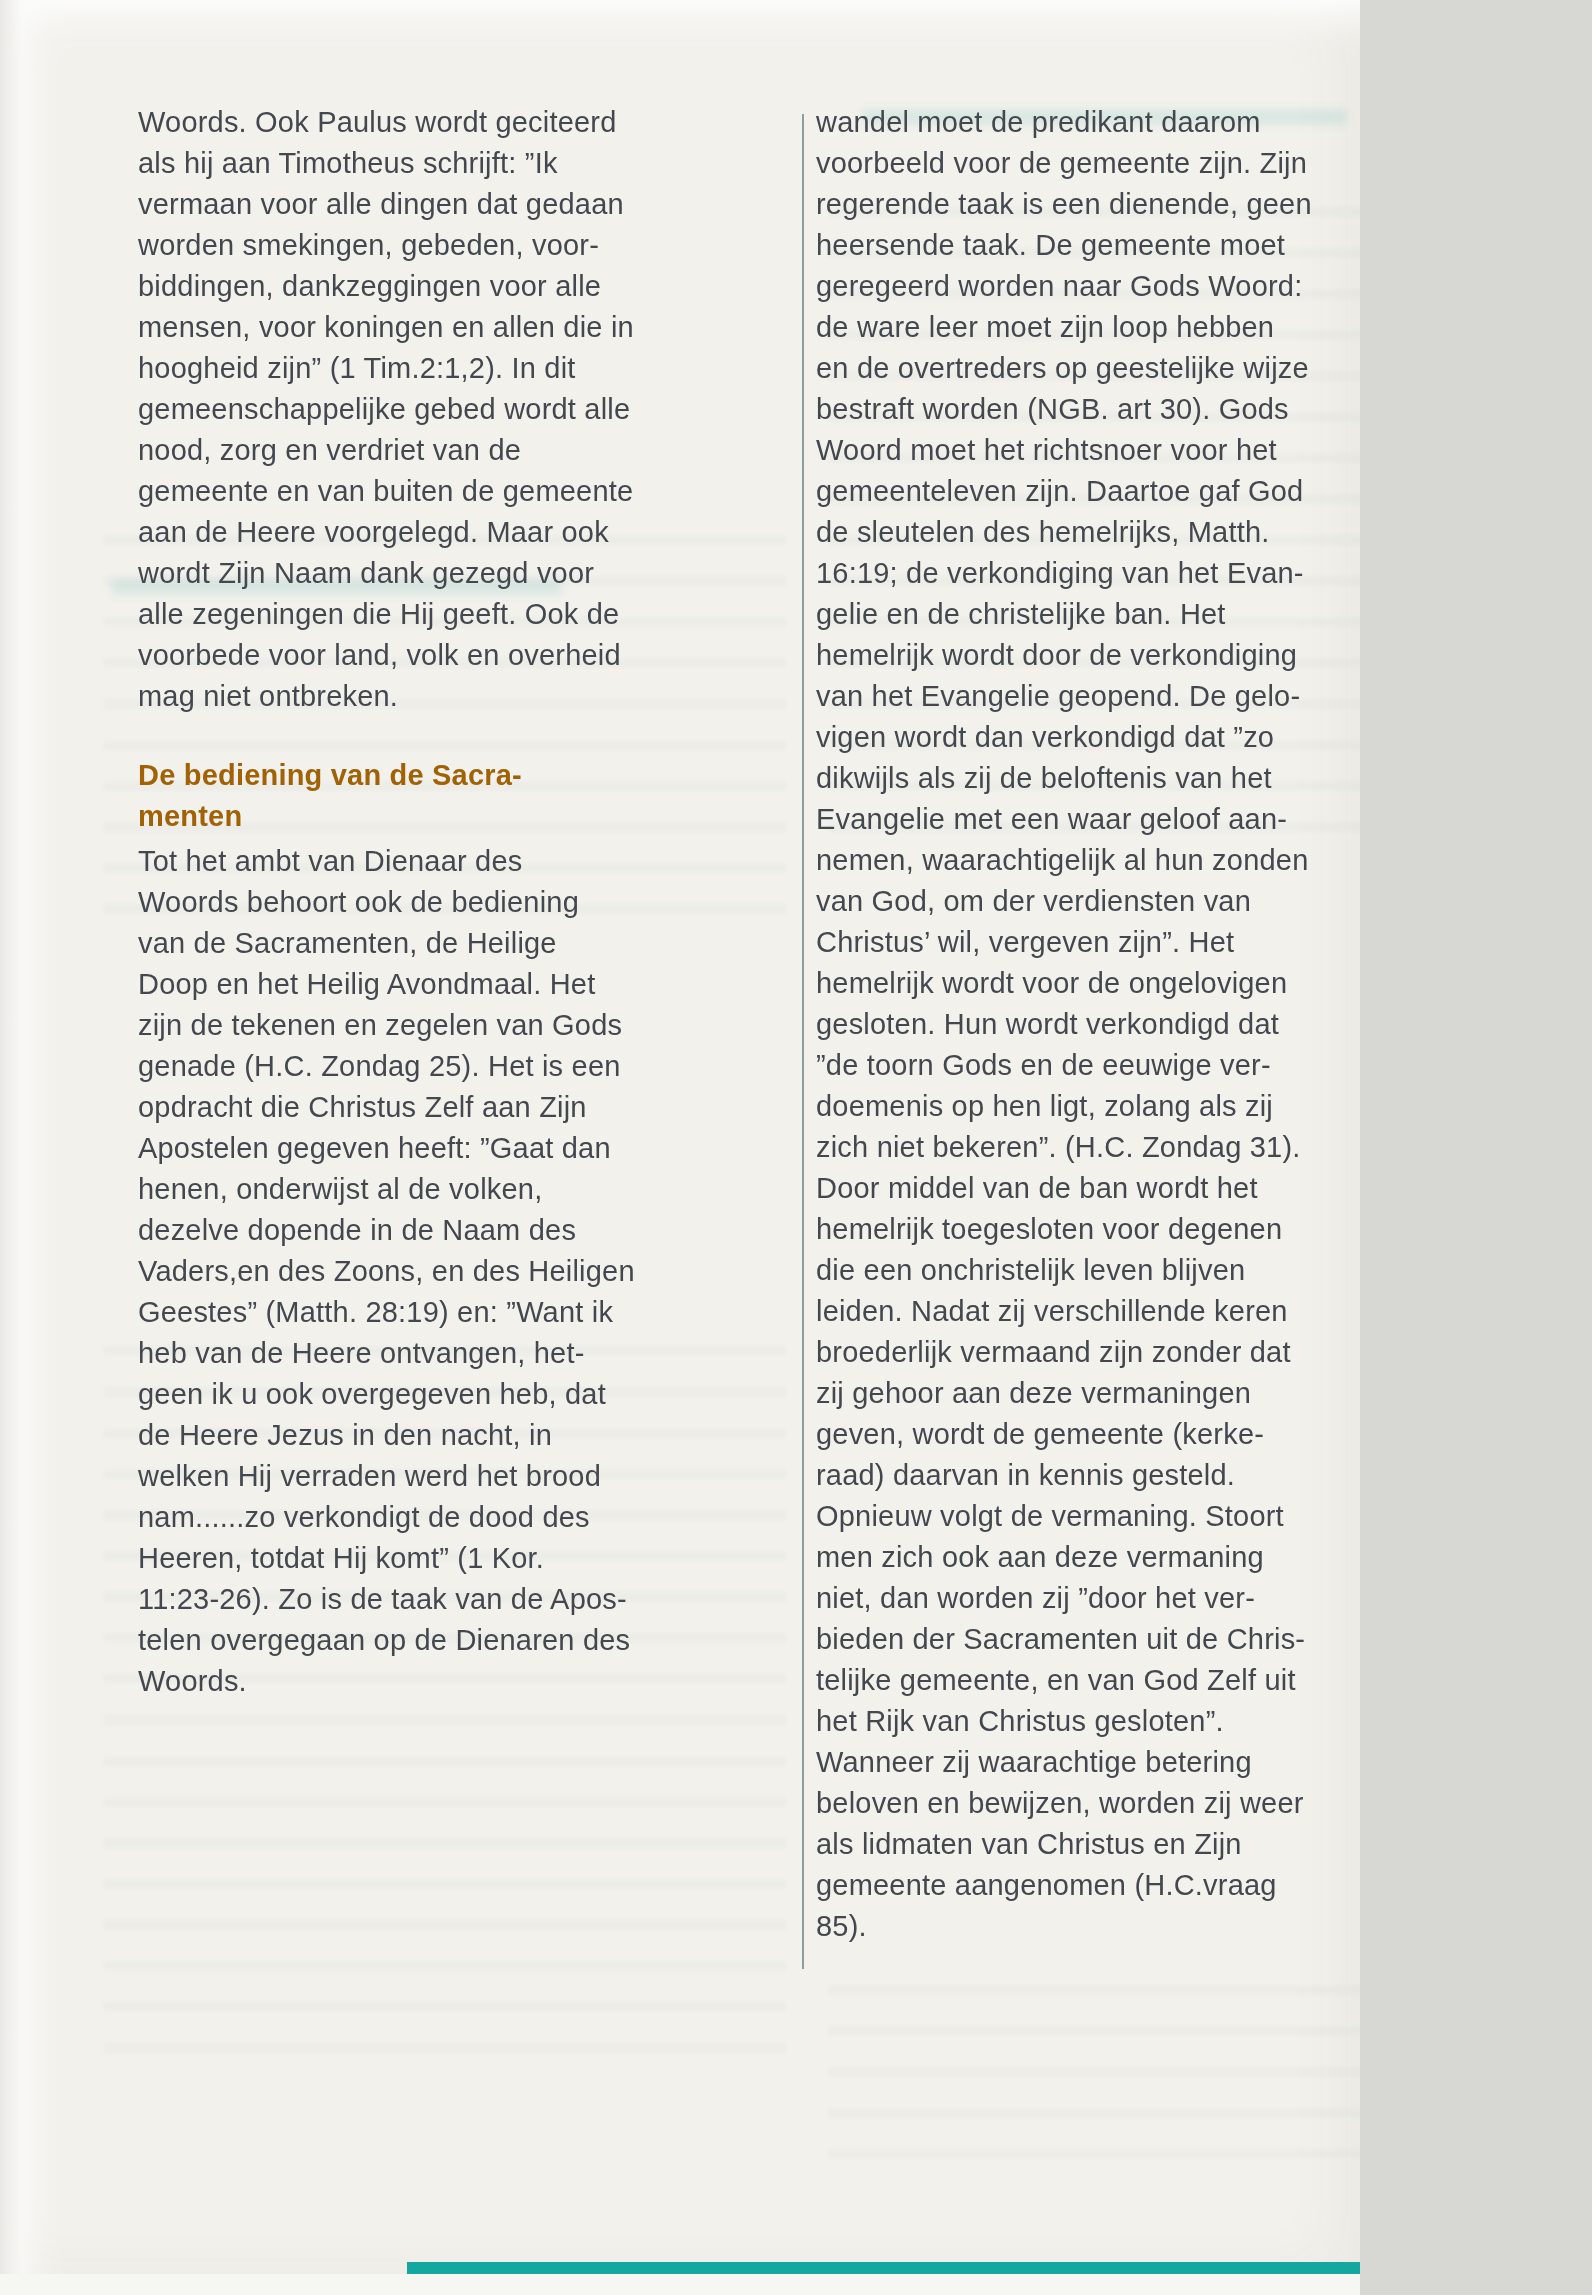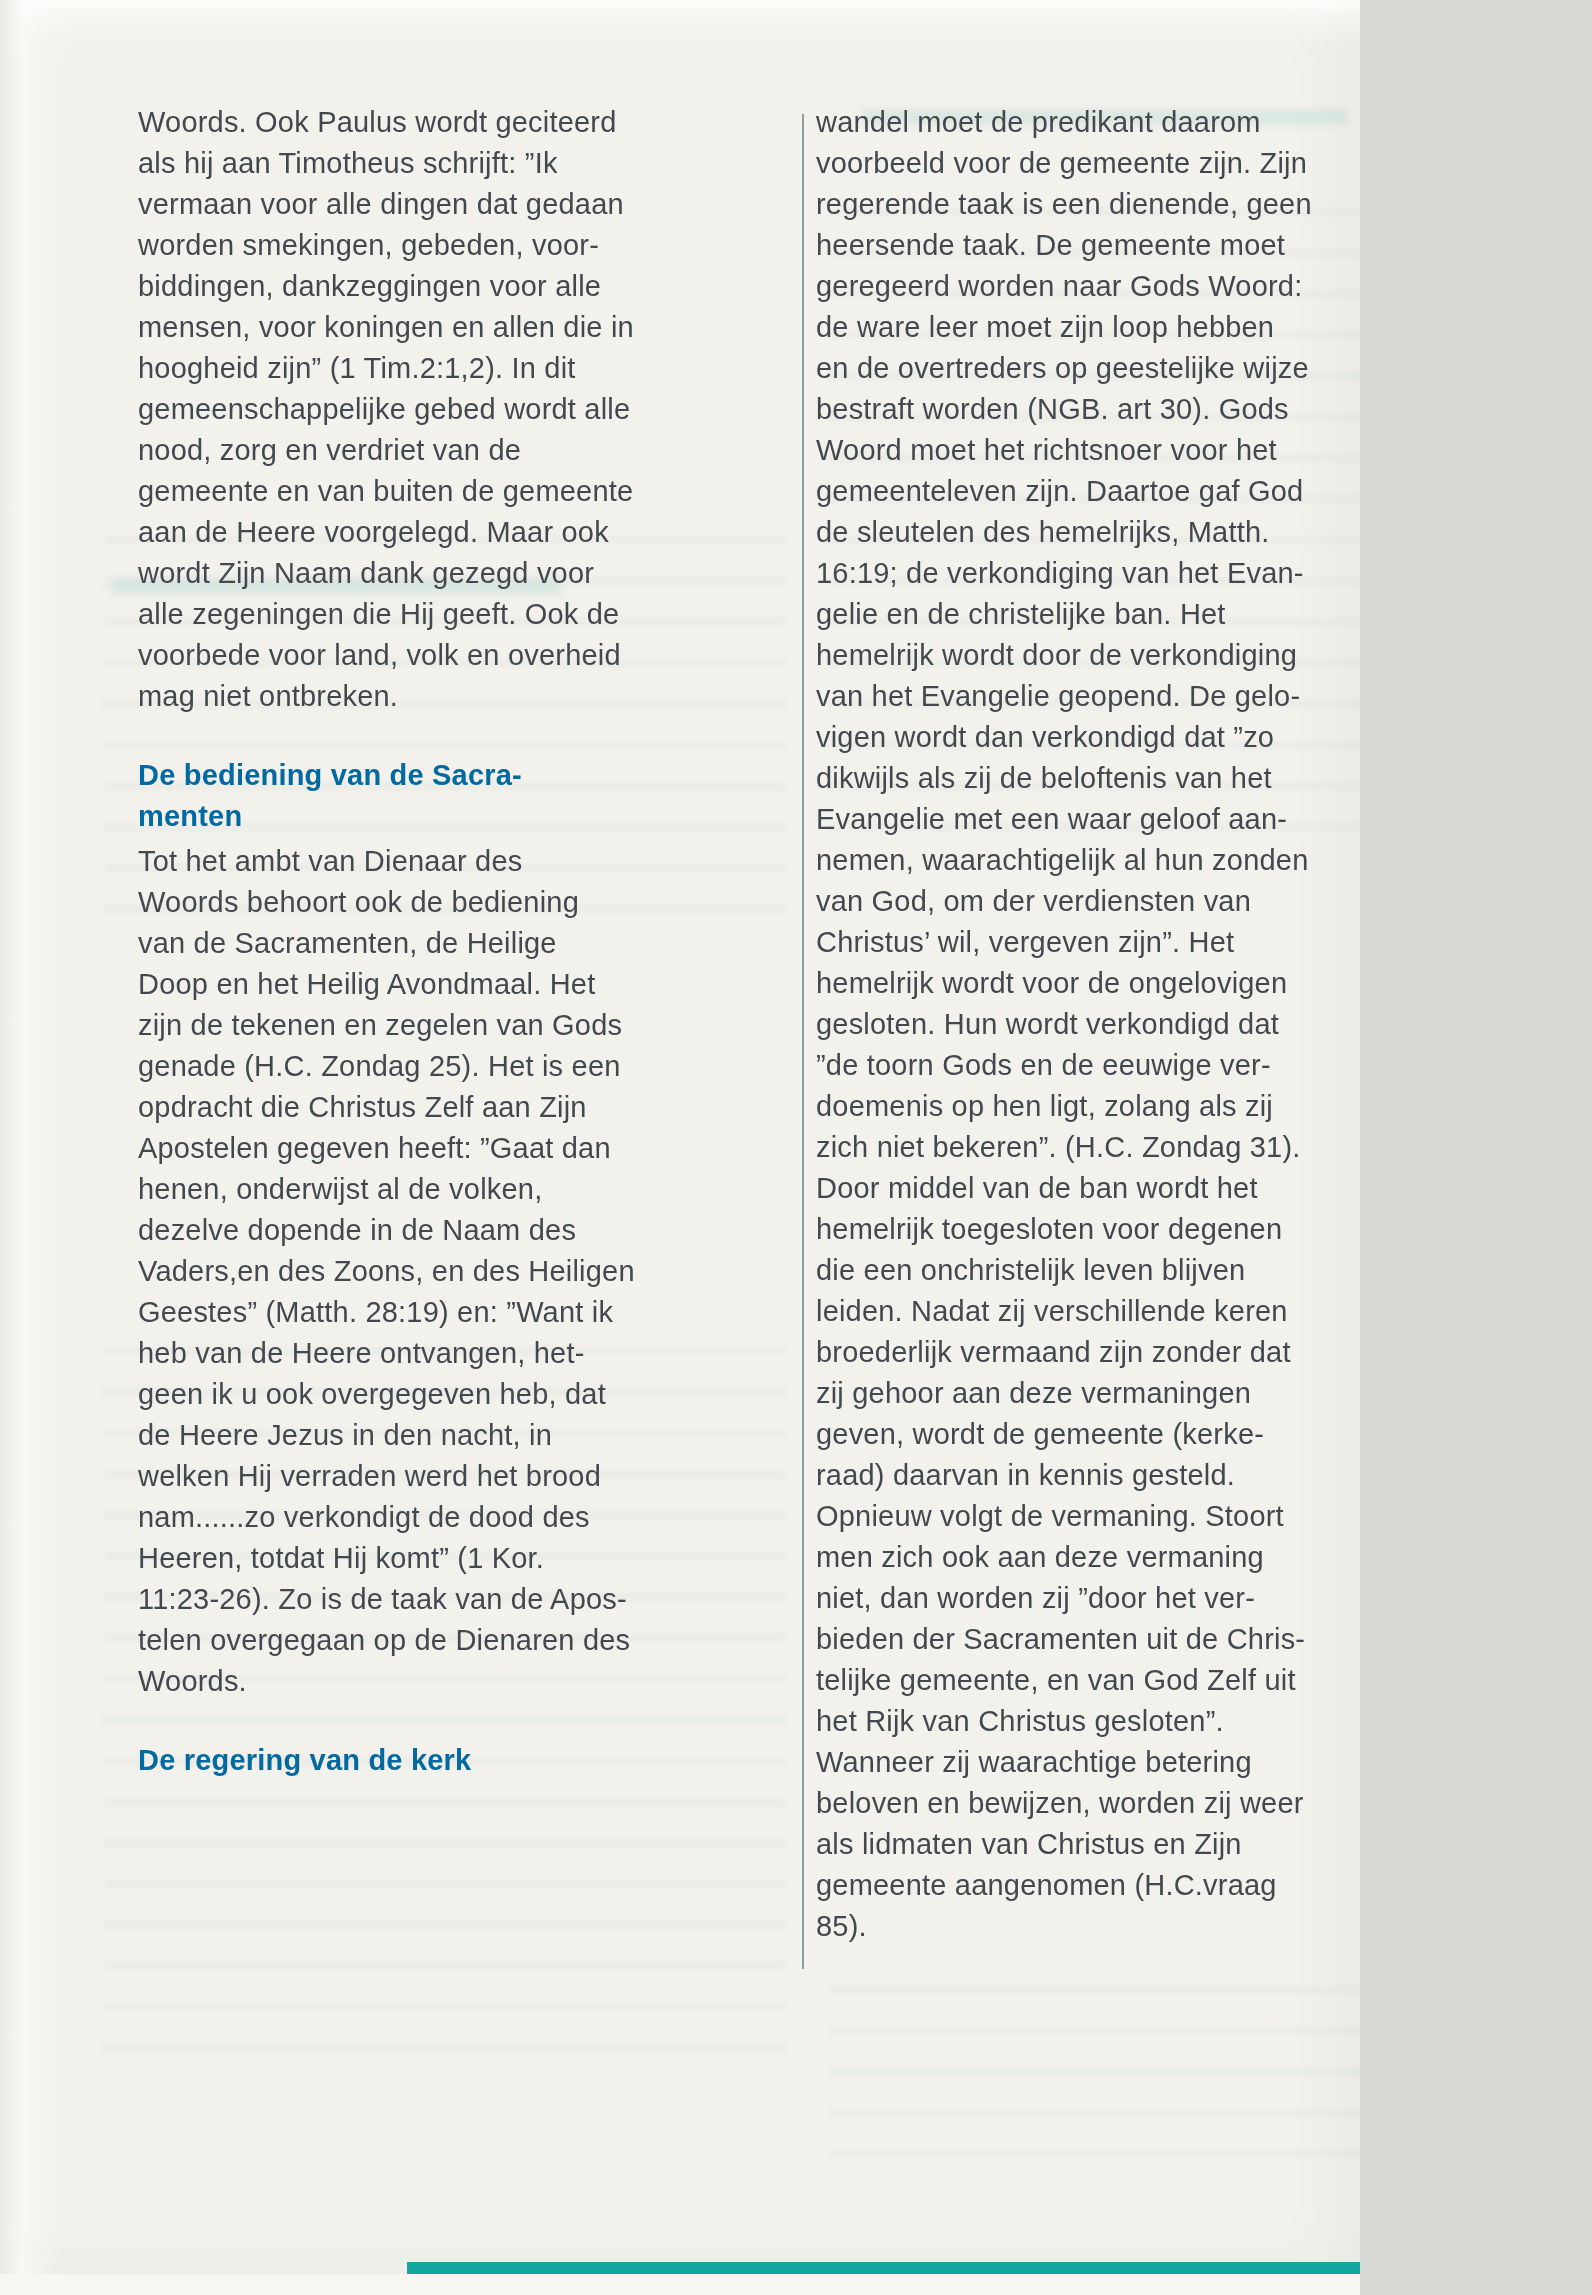--- a/index.html
+++ b/index.html
@@ -51,21 +51,21 @@
   }
   .column p {
     margin: 0;
     white-space: pre-line;
   }
   .column h3 {
     margin: 38px 0 3.5px 0;
     font-size: 29px;
     line-height: 41px;
     font-weight: bold;
-    color: #0369a1;
+    color: #a16207;
     white-space: pre-line;
   }
   .col-left  { left: 138px; width: 643px; }
   .col-right { left: 816px; width: 656px; }
   .divider {
     position: absolute;
     left: 802px;
     top: 114px;
     width: 1.7px;
     height: 1855px;
@@ -141,21 +141,20 @@
 Geestes” (Matth. 28:19) en: ”Want ik
 heb van de Heere ontvangen, het-
 geen ik u ook overgegeven heb, dat
 de Heere Jezus in den nacht, in
 welken Hij verraden werd het brood
 nam......zo verkondigt de dood des
 Heeren, totdat Hij komt” (1 Kor.
 11:23-26). Zo is de taak van de Apos-
 telen overgegaan op de Dienaren des
 Woords.</p>
-    <h3>De regering van de kerk</h3>
   </div>
 
   <div class="divider"></div>
 
   <div class="column col-right">
     <p>wandel moet de predikant daarom
 voorbeeld voor de gemeente zijn. Zijn
 regerende taak is een dienende, geen
 heersende taak. De gemeente moet
 geregeerd worden naar Gods Woord:

